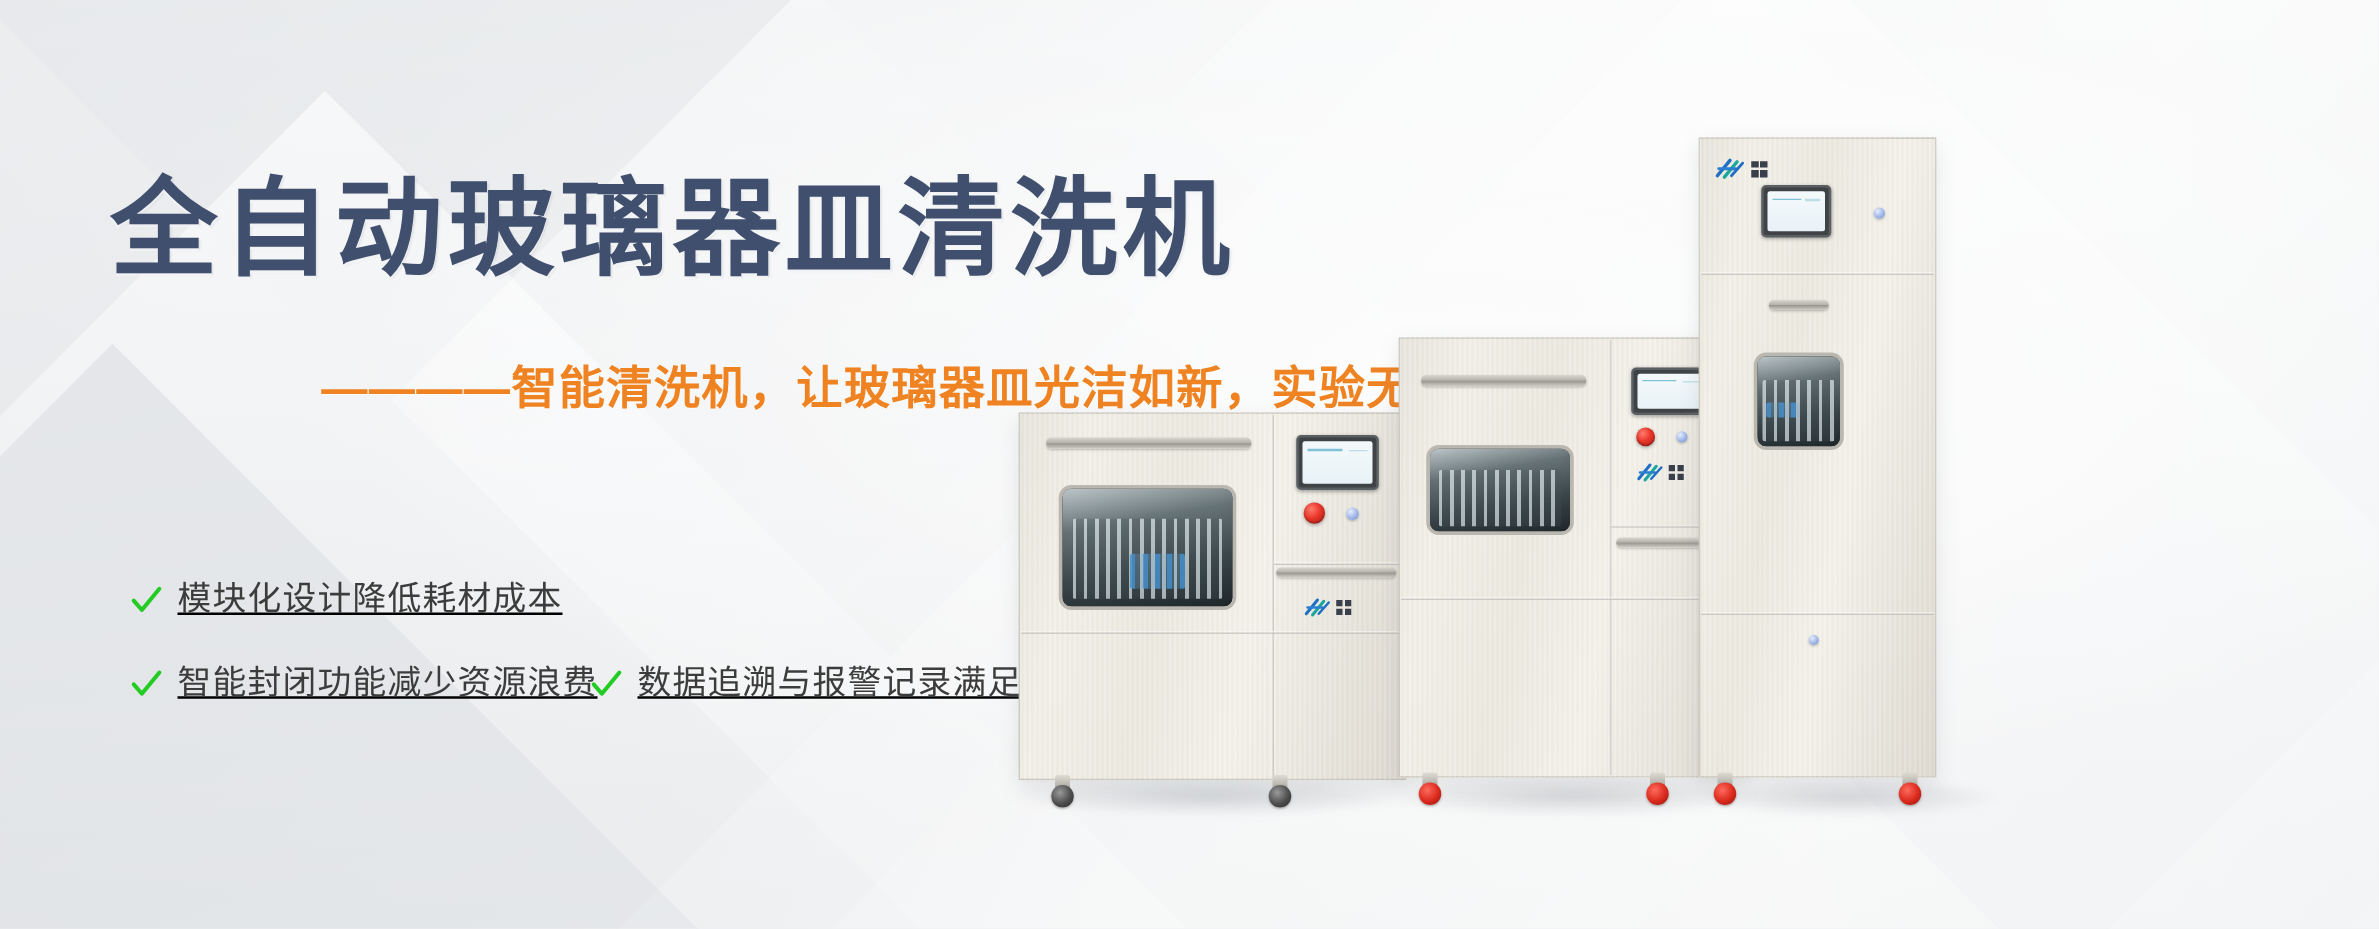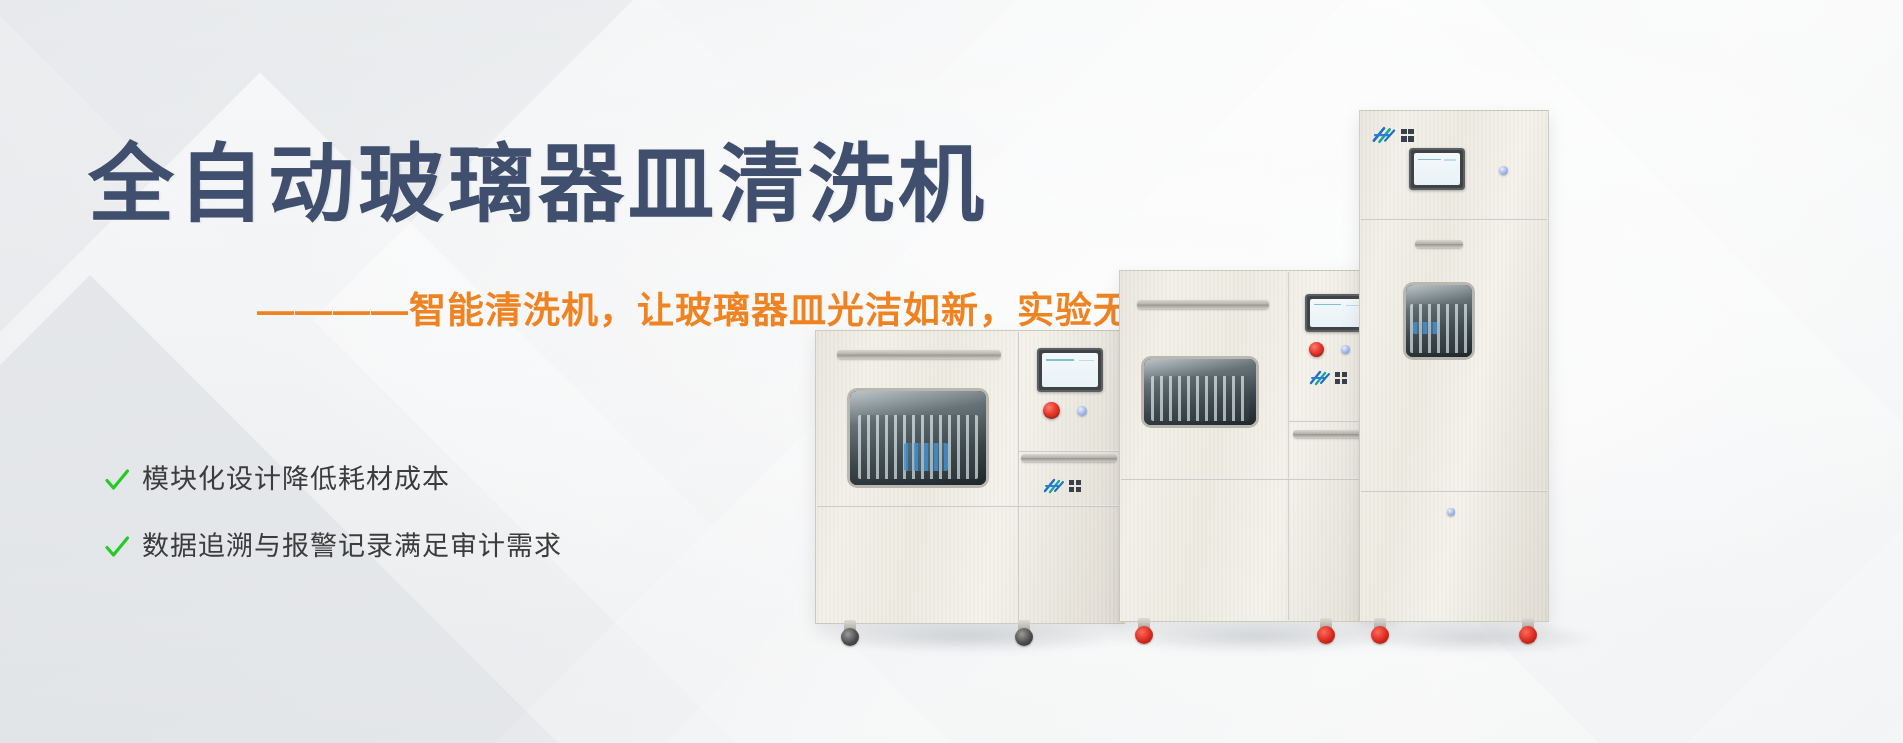--- a/index.html
+++ b/index.html
@@ -81,20 +81,21 @@
     font-weight:700;
     letter-spacing:1px;
     color:#ef8322;
     white-space:nowrap;
     text-shadow:0 1px 0 rgba(255,255,255,.5);
   }
 
   .features{
     position:absolute; left:104px; top:466px;
     width:900px;
+    text-decoration:underline;
   }
   .frow{ display:flex; }
   .frow + .frow{ margin-top:40px; }
   .feat{ display:flex; align-items:center; white-space:nowrap; }
   .feat.c1{ width:368px; }
   .feat.c2{ width:520px; }
   .check{
     flex:0 0 auto;
     width:26px; height:26px;
     margin-right:12px;
@@ -276,20 +277,28 @@
           <span class="check">
             <svg viewBox="0 0 26 26" aria-hidden="true">
               <path d="M3 13.5 L9.5 21 L23.5 4" fill="none" stroke="#22cc22" stroke-width="3.2" stroke-linecap="round" stroke-linejoin="round"></path>
             </svg>
           </span>
           <span class="feat-label">模块化设计降低耗材成本</span>
         </div>
       </div>
 
       <div class="frow">
+        <div class="feat c1">
+          <span class="check">
+            <svg viewBox="0 0 26 26" aria-hidden="true">
+              <path d="M3 13.5 L9.5 21 L23.5 4" fill="none" stroke="#22cc22" stroke-width="3.2" stroke-linecap="round" stroke-linejoin="round"></path>
+            </svg>
+          </span>
+          <span class="feat-label">智能封闭功能减少资源浪费</span>
+        </div>
         <div class="feat c2">
           <span class="check">
             <svg viewBox="0 0 26 26" aria-hidden="true">
               <path d="M3 13.5 L9.5 21 L23.5 4" fill="none" stroke="#22cc22" stroke-width="3.2" stroke-linecap="round" stroke-linejoin="round"></path>
             </svg>
           </span>
           <span class="feat-label">数据追溯与报警记录满足审计需求</span>
         </div>
       </div>
 

